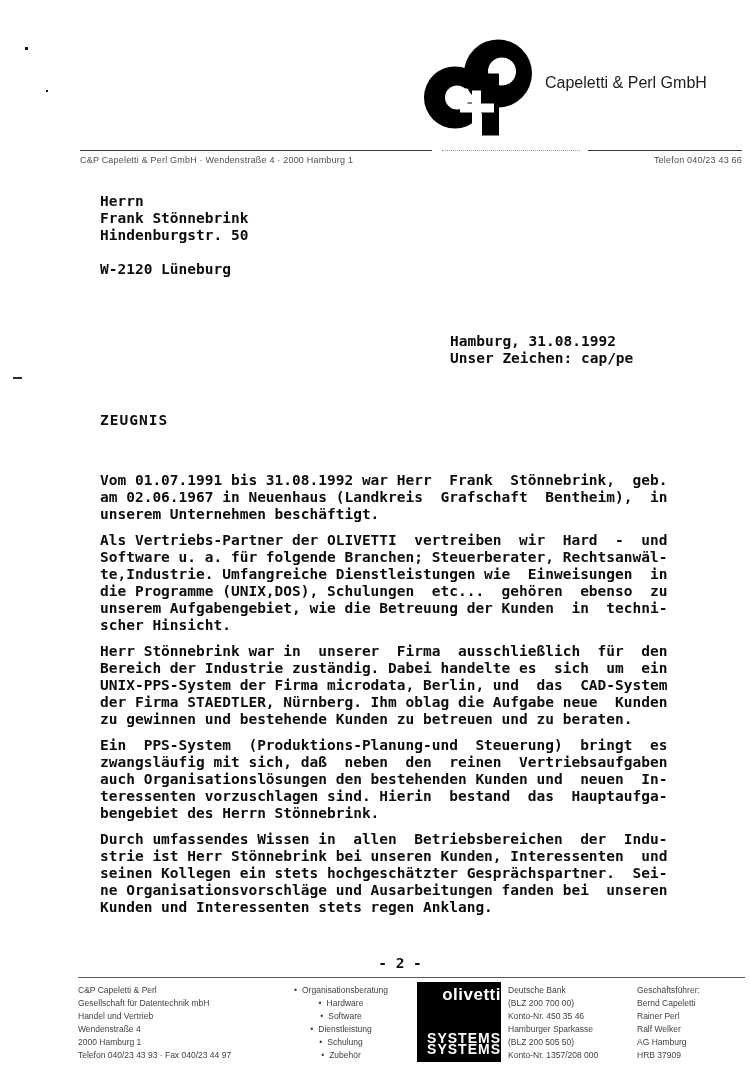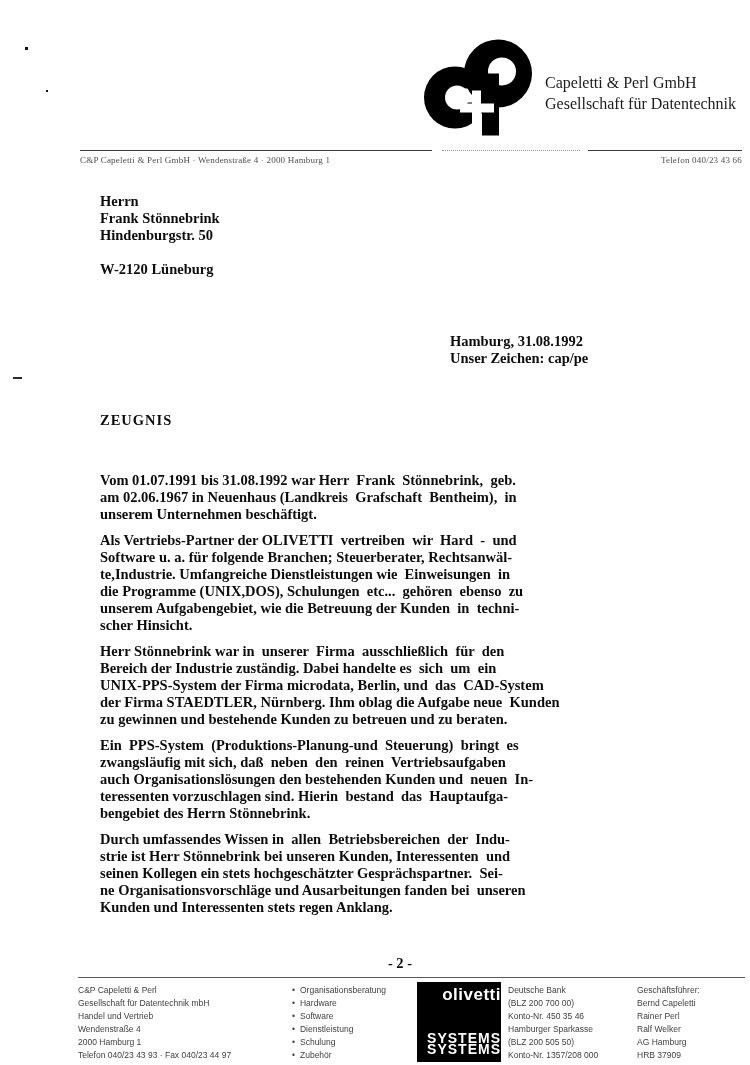--- a/index.html
+++ b/index.html
@@ -3,21 +3,21 @@
 <meta charset="utf-8">
 <title>Zeugnis</title>
 <style>
   html,body { margin:0; padding:0; background:#e8e8e8; }
   .page {
     position:relative; width:750px; height:1065px; margin:0 auto;
     background:#ffffff; overflow:hidden; color:#0d0d0d;
     font-family:"Liberation Sans", sans-serif;
   }
   .mono { font-family:"DejaVu Sans Mono","Liberation Mono",monospace; font-weight:bold; font-size:14.5px; line-height:17px; color:#0d0d0d; }
-  .abs { position:absolute;font-family:Liberation Serif, serif; }
+  .abs { position:absolute; }
 
   
   .speck { position:absolute; background:#111; width:3px; height:3px; }
   .s1 { left:25px; top:47px; }
   .s2 { left:46px; top:90px; width:2px; height:2px; }
   .fold-mark { position:absolute; left:13px; top:377px; width:9px; height:2px; background:#2a2a2a; }
 
   
   .logo { left:424px; top:37px; width:110px; height:99px; }
   .brand { left:545px; top:72px; font-size:16px; line-height:21px; color:#1c1c1c; }
@@ -38,21 +38,21 @@
   .body-text { left:100px; top:472px; width:600px; }
   .para { white-space:pre; margin:0 0 9px 0; }
   .para div { white-space:pre; }
 
   .page-number { left:325px; top:955px; width:150px; text-align:center; }
 
   .hr2 { left:78px; top:977px; width:667px; border-top:1px solid #5a5a5a; }
 
   .fcol { position:absolute; top:984px; font-size:8.5px; line-height:13px; color:#3f3f3f; }
   .fcol-company { left:78px;  width:205px; }
-  .fcol-services{ left:292px; width:122px; }
+  .fcol-services{ left:280px; width:122px;text-align:center; }
   .fcol-bank    { left:508px; width:124px; }
   .fcol-mgmt    { left:637px; width:110px; }
   .bullet-item::before { content:"\2022"; margin-right:5px; }
 
   .olivetti-box {
     position:absolute; left:417px; top:982px; width:84px; height:80px;
     background:#000; display:flex; flex-direction:column; align-items:flex-end;
   }
   .olivetti-brand { color:#fff; font-weight:bold; font-size:17px; line-height:19px; letter-spacing:.5px; margin-top:3px; }
   .olivetti-spacer { flex:1; }
@@ -74,21 +74,20 @@
       <rect x="31" y="51" width="28" height="14" fill="#fff"></rect>
       <circle cx="74" cy="36" r="34" fill="#000"></circle>
       <circle cx="78" cy="34" r="14" fill="#fff"></circle>
       <rect x="58" y="36" width="17" height="62" fill="#000"></rect>
       <rect x="36" y="66" width="34" height="9" fill="#fff"></rect>
       <rect x="48" y="53" width="9" height="35" fill="#fff"></rect>
     </svg>
   </div>
   <div class="abs brand">
     <div>Capeletti &amp; Perl GmbH</div>
-    <div>Gesellschaft für Datentechnik</div>
   </div>
 
   <div class="rule hr1a"></div>
   <div class="rule rule-dotted hr1b"></div>
   <div class="rule hr1c"></div>
 
   <div class="abs sender-line">C&amp;P Capeletti &amp; Perl GmbH · Wendenstraße 4 · 2000 Hamburg 1</div>
   <div class="abs phone-line">Telefon 040/23 43 66</div>
 
   <div class="abs recipient mono"><div class="addr-line">Herrn</div><div class="addr-line">Frank Stönnebrink</div><div class="addr-line">Hindenburgstr. 50</div><div class="addr-line">&nbsp;</div><div class="addr-line">W-2120 Lüneburg</div></div>

